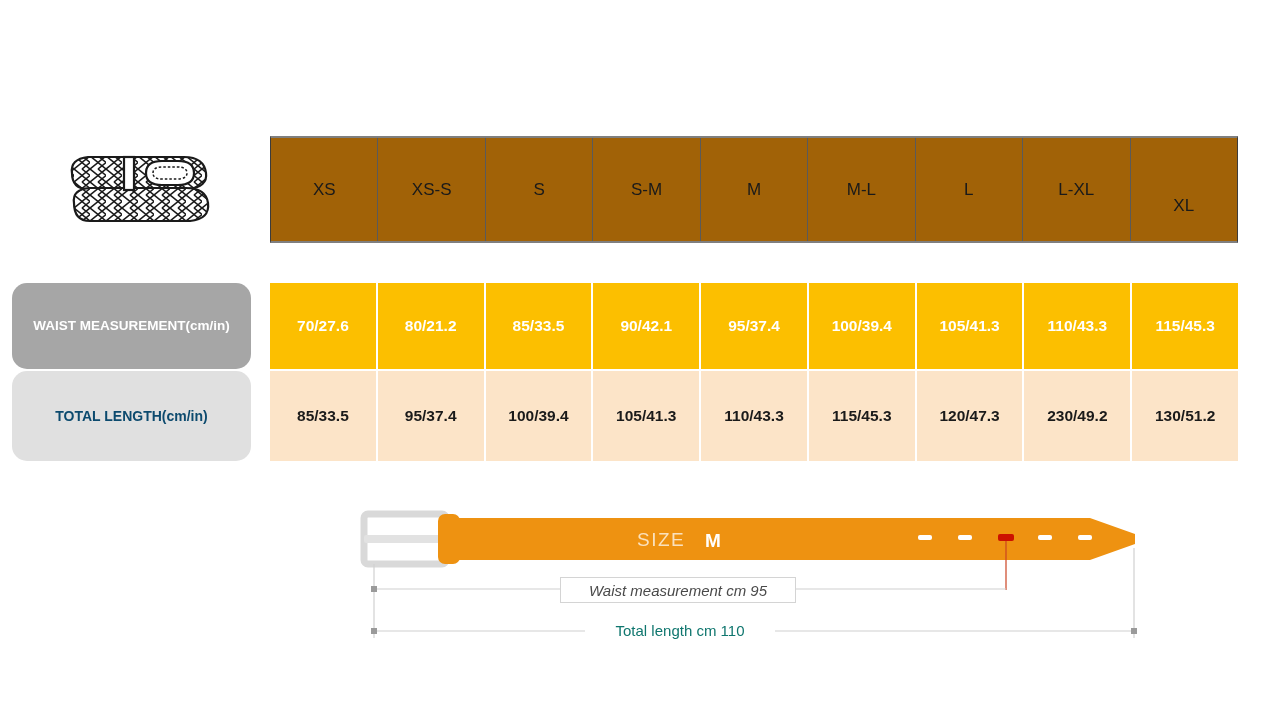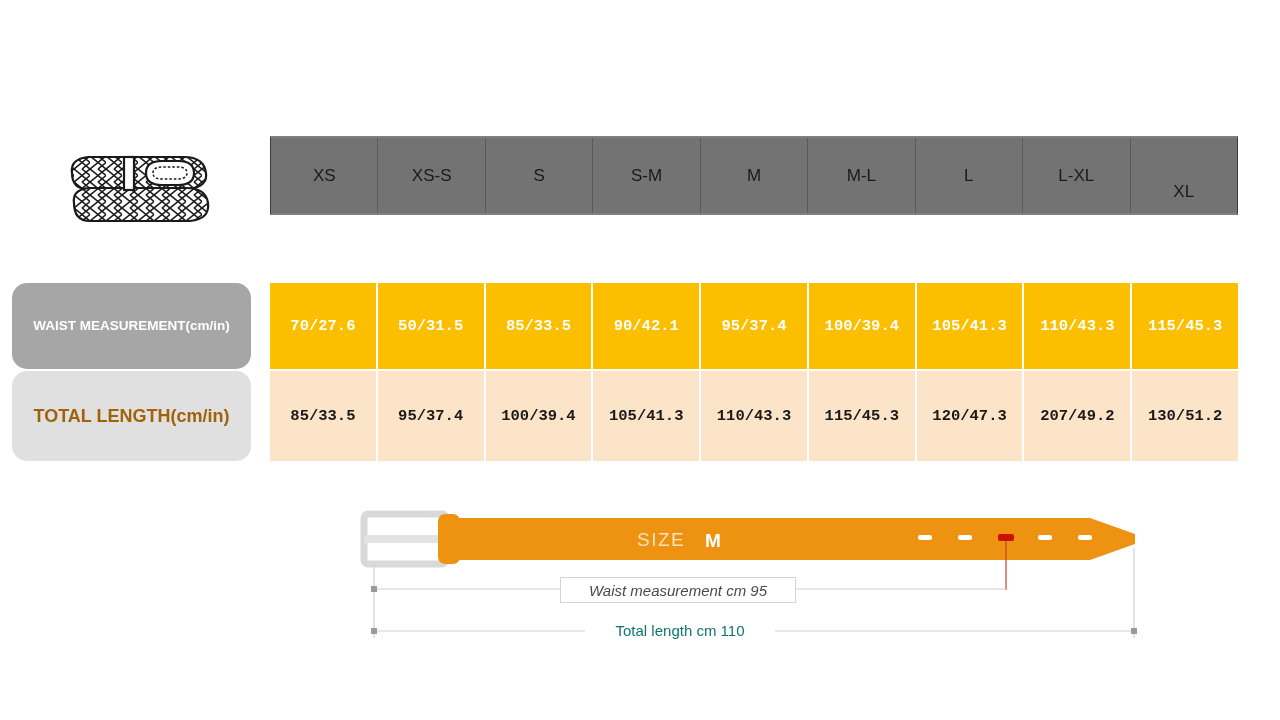--- a/index.html
+++ b/index.html
@@ -25,28 +25,28 @@
     width: 160px;
     height: 95px;
   }
 
   
   #size-header-table {
     position: absolute;
     left: 270px;
     top: 136px;
     width: 968px;
-    height: 79px;
+    height: 107px;
     display: flex;
     border-top: 2px solid #7f7f7f;
     border-bottom: 2px solid #7f7f7f;
     border-left: 1px solid #3c3c3c;
     border-right: 1px solid #3c3c3c;
     box-sizing: border-box;
-    background: #737373;
+    background: #a16207;
   }
   #size-header-table .size-head-cell {
     flex: 1 1 0;
     display: flex;
     align-items: center;
     justify-content: center;
     font-size: 17px;
     color: #1a1a1a;
     border-right: 1px solid #5a5a5a;
     box-sizing: border-box;
@@ -76,30 +76,29 @@
     line-height: 1.5;
     border-radius: 15px;
   }
   #waist-row .row-label {
     background: #a6a6a6;
     color: #ffffff;
     font-size: 13.5px;
   }
   #length-row .row-label {
     background: #e0e0e0;
-    color: #a16207;
-    font-size: 18px;
+    color: #0c4a6e;
+    font-size: 14px;
   }
   .row-label .unit { font-weight: bold; }
 
   .row-cells {
     flex: 1 1 auto;
     display: flex;
     margin-left: 19px;
-    font-family: Liberation Mono, monospace;
   }
   .row-cells .cell {
     flex: 1 1 0;
     display: flex;
     align-items: center;
     justify-content: center;
     font-size: 15.5px;
     font-weight: bold;
     box-sizing: border-box;
     border-right: 2px solid #ffffff;
@@ -186,21 +185,21 @@
     <div class="size-head-cell">XL</div>
   </div>
 
 <div class="measure-row" id="waist-row">
   <div class="row-label">
     <span>WAIST MEASUREMENT</span>
     <span class="unit">(cm/in)</span>
   </div>
   <div class="row-cells">
       <div class="cell">70/27.6</div>
-      <div class="cell">50/31.5</div>
+      <div class="cell">80/21.2</div>
       <div class="cell">85/33.5</div>
       <div class="cell">90/42.1</div>
       <div class="cell">95/37.4</div>
       <div class="cell">100/39.4</div>
       <div class="cell">105/41.3</div>
       <div class="cell">110/43.3</div>
       <div class="cell">115/45.3</div>
     </div>
 </div>
 
@@ -210,21 +209,21 @@
     <span class="unit">(cm/in)</span>
   </div>
   <div class="row-cells">
       <div class="cell">85/33.5</div>
       <div class="cell">95/37.4</div>
       <div class="cell">100/39.4</div>
       <div class="cell">105/41.3</div>
       <div class="cell">110/43.3</div>
       <div class="cell">115/45.3</div>
       <div class="cell">120/47.3</div>
-      <div class="cell">207/49.2</div>
+      <div class="cell">230/49.2</div>
       <div class="cell">130/51.2</div>
     </div>
 </div>
 
 <div id="belt-diagram">
   <svg width="860" height="160" viewBox="0 0 860 160" xmlns="http://www.w3.org/2000/svg">
 
     <g>
       <rect x="34" y="16" width="82" height="50" rx="4" fill="#ffffff" stroke="#d9d9d9" stroke-width="7"></rect>
       <rect x="34" y="37" width="96" height="8" rx="2" fill="#e2e2e2"></rect>

